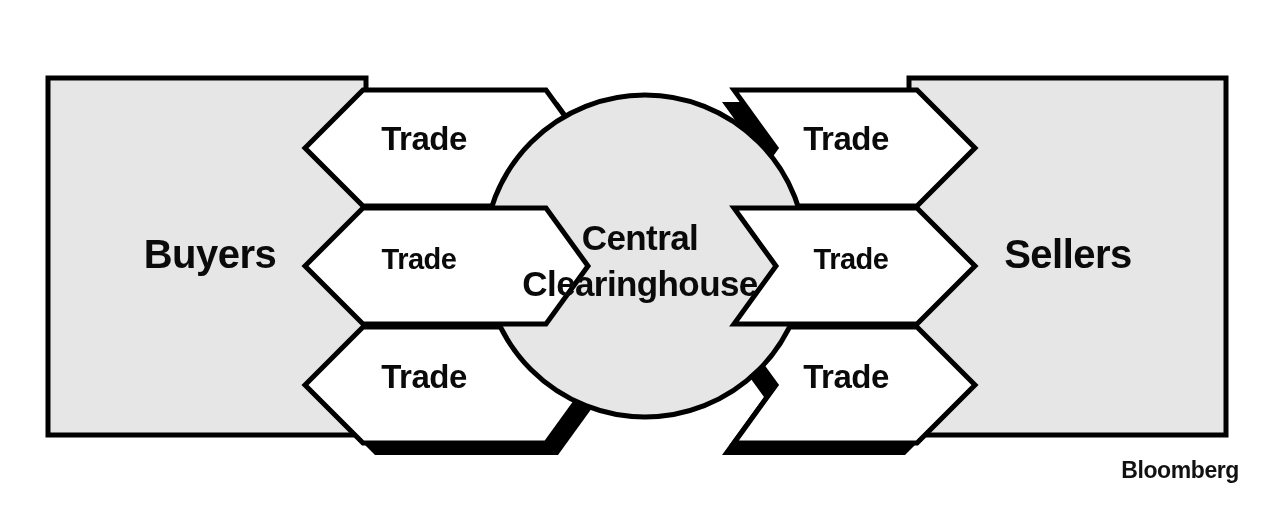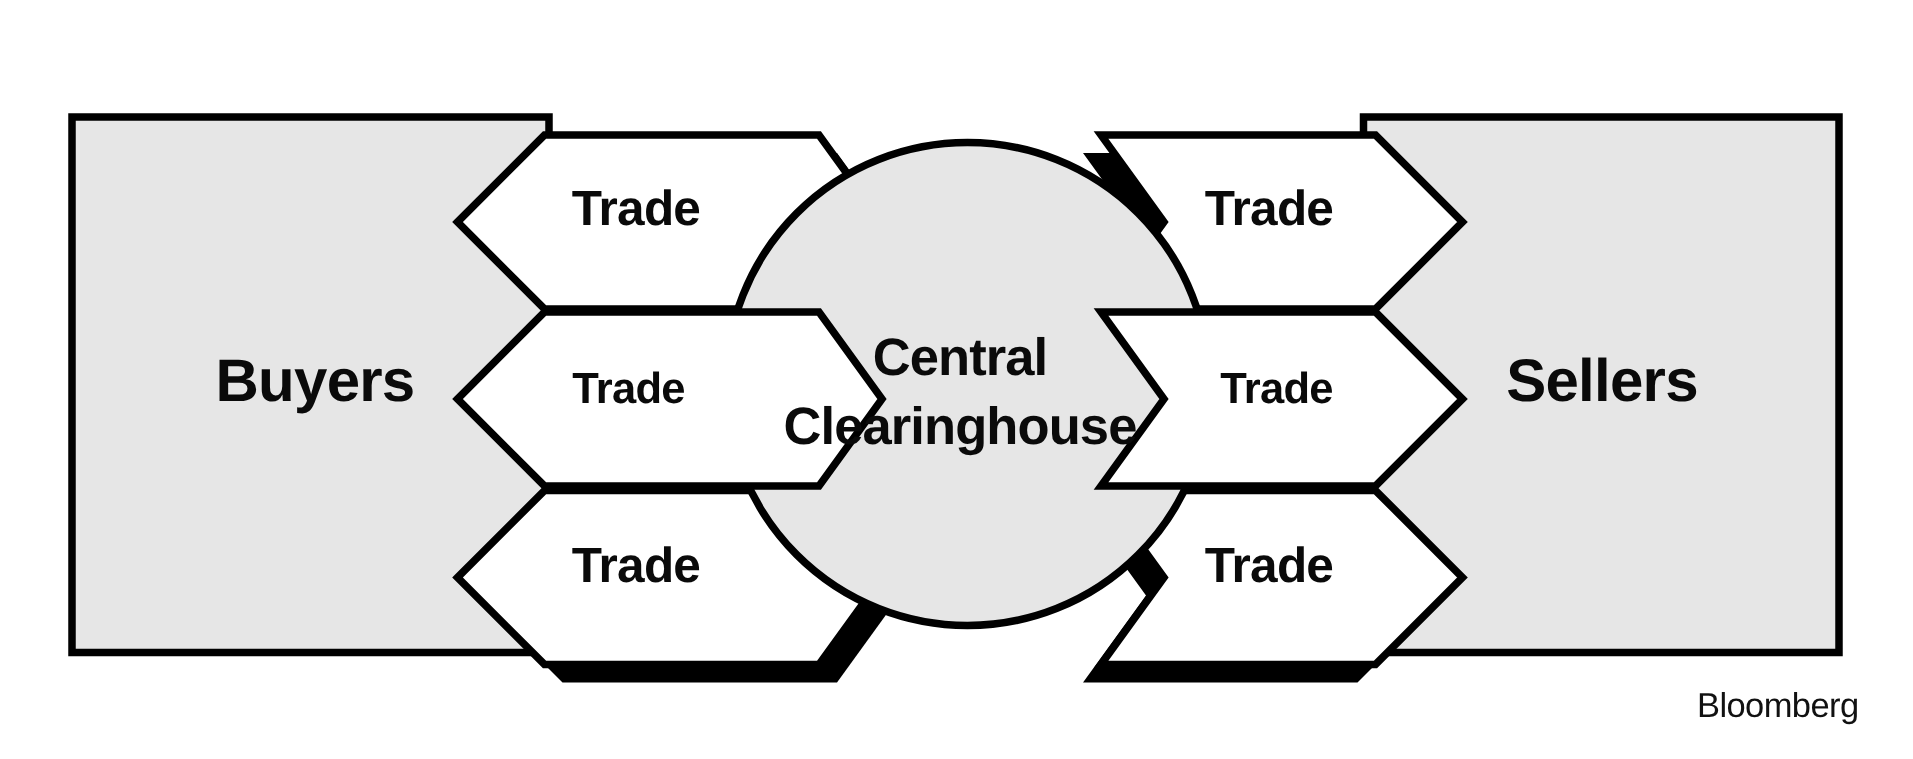--- a/index.html
+++ b/index.html
@@ -36,21 +36,21 @@
   }
   .party-label { font-size: 40px; letter-spacing: -0.5px; }
   .trade-label-lg { font-size: 33px; letter-spacing: -0.5px; }
   .trade-label-sm { font-size: 29px; letter-spacing: -0.5px; }
   .hub-label { font-size: 35px; letter-spacing: -0.6px; }
   .credit {
     position: absolute;
     right: 36px;
     bottom: 24px;
     font-family: "Liberation Sans", sans-serif;
-    font-weight: normal;
+    font-weight: bold;
     font-size: 23px;
     letter-spacing: -0.4px;
     color: #111111;
     line-height: 1;
     white-space: nowrap;
   }
 </style>
 </head>
 <body>
 

